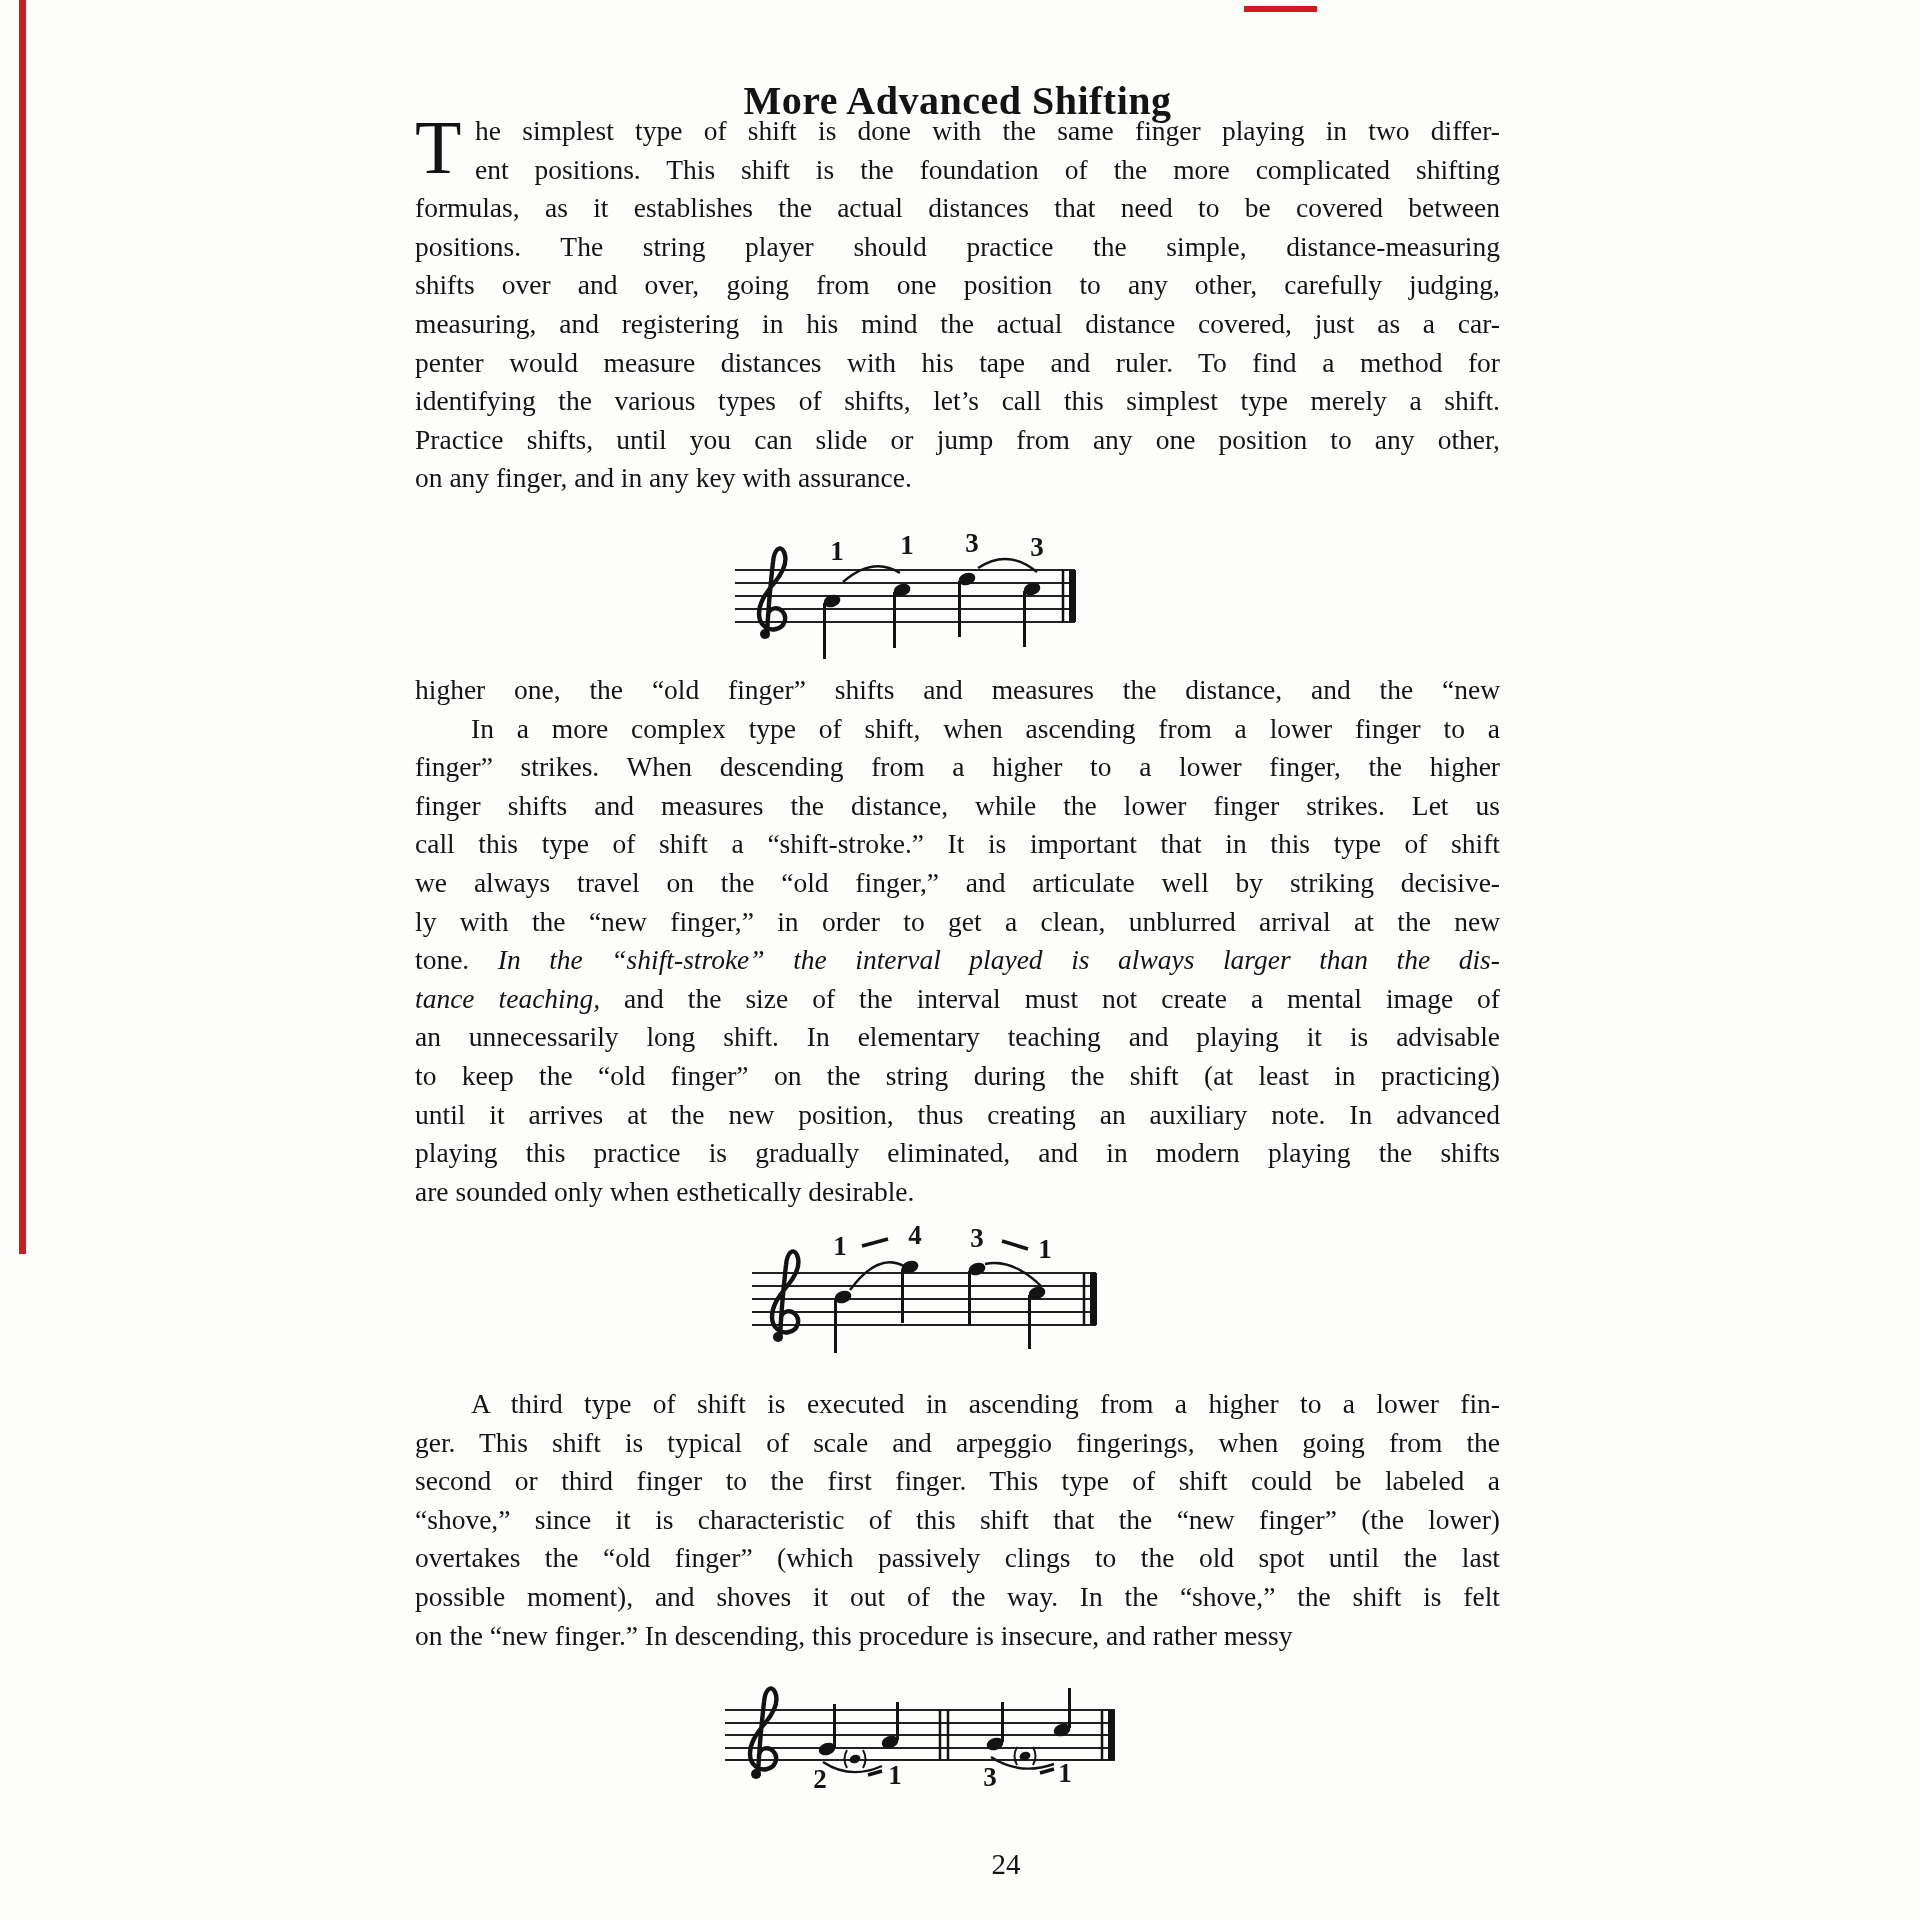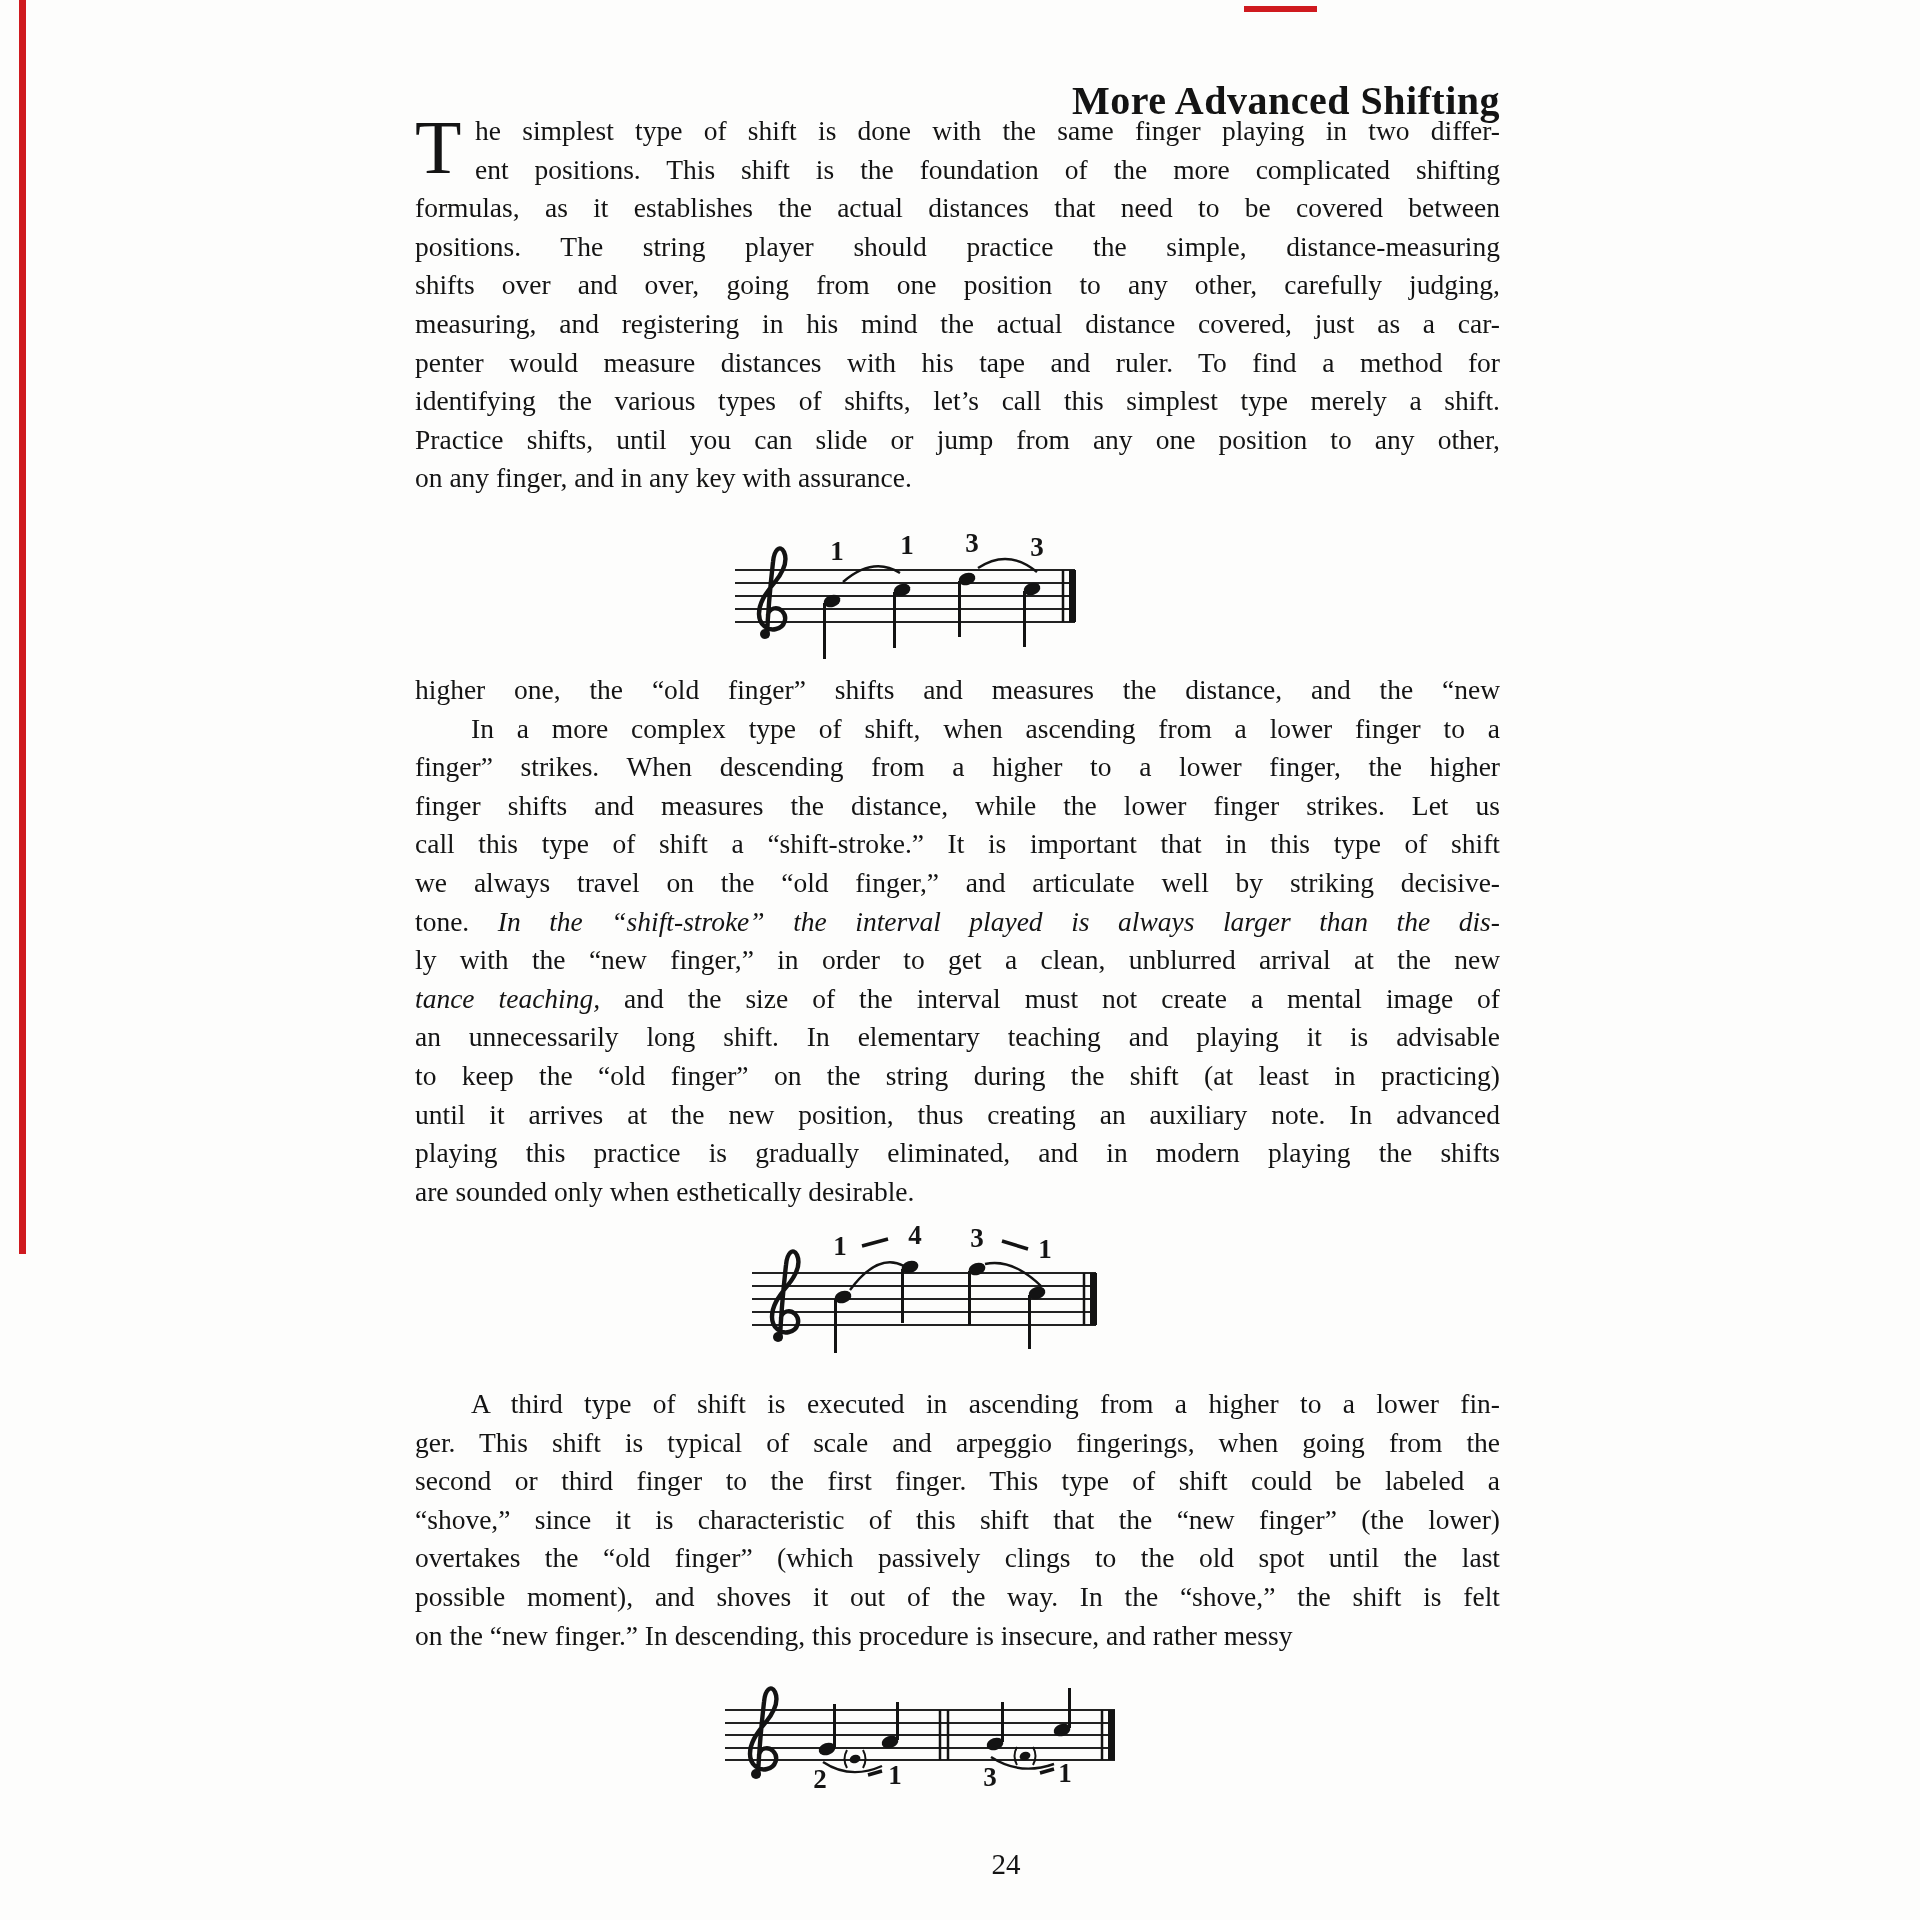--- a/index.html
+++ b/index.html
@@ -1,21 +1,21 @@
 <!DOCTYPE html>
 <html><head>
 <meta charset="utf-8">
 <style>
   html,body{margin:0;padding:0;}
   body{width:1920px;height:1920px;background:#fdfdfc;position:relative;overflow:hidden;
        font-family:"Liberation Serif",serif;color:#141414;}
   .red-mark{position:absolute;}
   #red-left{left:19px;top:0;width:7px;height:1254px;}
   #red-topright{left:1244px;top:6px;width:73px;height:6px;}
-  #page-title{position:absolute;left:415px;top:50px;width:1085px;text-align:right;
+  #page-title{position:absolute;left:415px;top:50px;width:1085px;text-align:center;
        font-size:40px;font-weight:bold;letter-spacing:0.5px;}
   .para{position:absolute;left:415px;width:1085px;font-size:27.5px;}
   #para1{top:112px;}
   #para2{top:671px;}
   #para3{top:1385px;}
   .line{height:38.6px;line-height:38.6px;text-align:justify;text-align-last:justify;overflow:hidden;}
   .line.last{text-align-last:left;}
   .line.indent{padding-left:56px;}
   .it{font-style:italic;}
   .dropcap{float:left;width:52px;height:70px;margin-right:8px;font-size:76px;line-height:62px;
@@ -99,22 +99,22 @@
 </svg>
 
 <div id="para2" class="para">
   <div>
       <div class="line">higher one, the “old finger” shifts and measures the distance, and the “new</div>
       <div class="line indent">In a more complex type of shift, when ascending from a lower finger to a</div>
       <div class="line">finger” strikes. When descending from a higher to a lower finger, the higher</div>
       <div class="line">finger shifts and measures the distance, while the lower finger strikes. Let us</div>
       <div class="line">call this type of shift a “shift-stroke.” It is important that in this type of shift</div>
       <div class="line">we always travel on the “old finger,” and articulate well by striking decisive-</div>
+      <div class="line">ly with the “new finger,” in order to get a clean, unblurred arrival at the new</div>
       <div class="line"><span>tone. </span><span class="it">In the “shift-stroke” the interval played is always larger than the dis-</span></div>
-      <div class="line">ly with the “new finger,” in order to get a clean, unblurred arrival at the new</div>
       <div class="line"><span class="it">tance teaching,</span><span> and the size of the interval must not create a mental image of</span></div>
       <div class="line">an unnecessarily long shift. In elementary teaching and playing it is advisable</div>
       <div class="line">to keep the “old finger” on the string during the shift (at least in practicing)</div>
       <div class="line">until it arrives at the new position, thus creating an auxiliary note. In advanced</div>
       <div class="line">playing this practice is gradually eliminated, and in modern playing the shifts</div>
       <div class="line last">are sounded only when esthetically desirable.</div>
     </div>
 </div>
 
 <svg id="ex2" class="music" width="370" height="140" viewBox="0 0 370 140">

